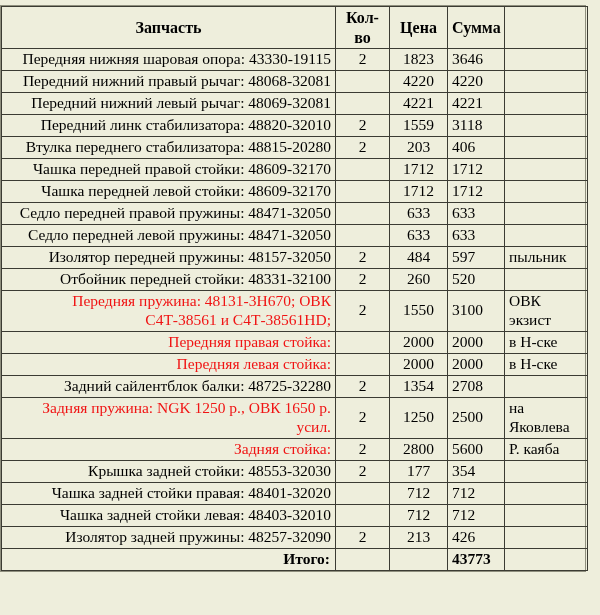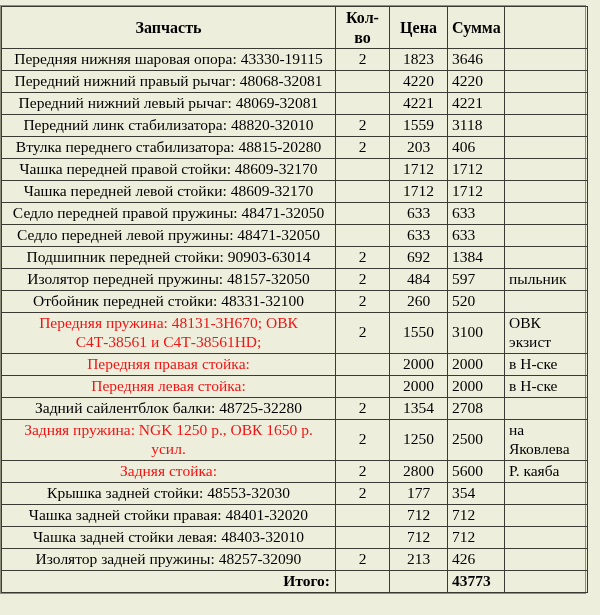--- a/index.html
+++ b/index.html
@@ -42,21 +42,21 @@
     line-height: 1.22;
     padding: 1px 4px;
     vertical-align: middle;
     overflow: hidden;
   }
   th {
     font-weight: bold;
     text-align: center;
     font-size: 16px;
   }
-  .c-part  { text-align: center; }
+  .c-part  { text-align: right; }
   .c-qty   { text-align: center; }
   .c-price { text-align: center; }
   .c-sum   { text-align: left; }
   .c-note  { text-align: left; }
   tr.red-row .c-part { color: var(--red); }
   .total-label {
     font-weight: bold;
     text-align: right;
     padding-right: 5px;
   }
@@ -142,27 +142,20 @@
             <td class="c-note"></td>
           </tr>
           <tr>
             <td class="c-part">Седло передней левой пружины: 48471-32050</td>
             <td class="c-qty"></td>
             <td class="c-price">633</td>
             <td class="c-sum">633</td>
             <td class="c-note"></td>
           </tr>
           <tr>
-            <td class="c-part">Подшипник передней стойки: 90903-63014</td>
-            <td class="c-qty">2</td>
-            <td class="c-price">692</td>
-            <td class="c-sum">1384</td>
-            <td class="c-note"></td>
-          </tr>
-          <tr>
             <td class="c-part">Изолятор передней пружины: 48157-32050</td>
             <td class="c-qty">2</td>
             <td class="c-price">484</td>
             <td class="c-sum">597</td>
             <td class="c-note">пыльник</td>
           </tr>
           <tr>
             <td class="c-part">Отбойник передней стойки: 48331-32100</td>
             <td class="c-qty">2</td>
             <td class="c-price">260</td>

